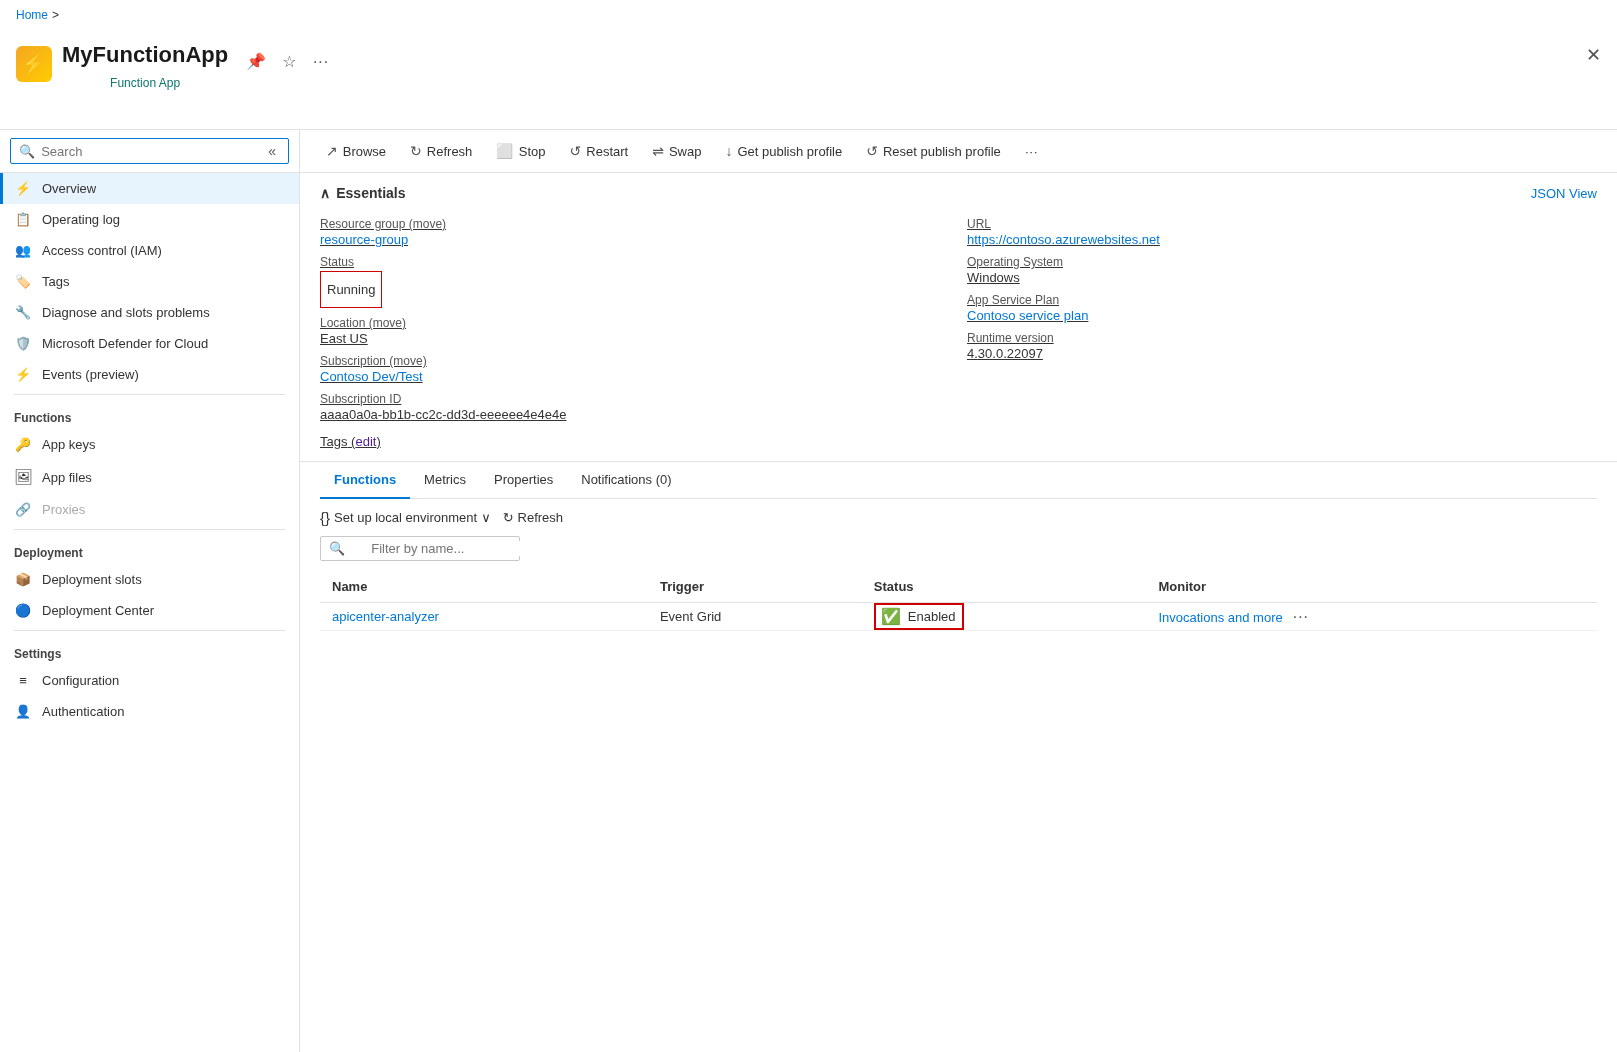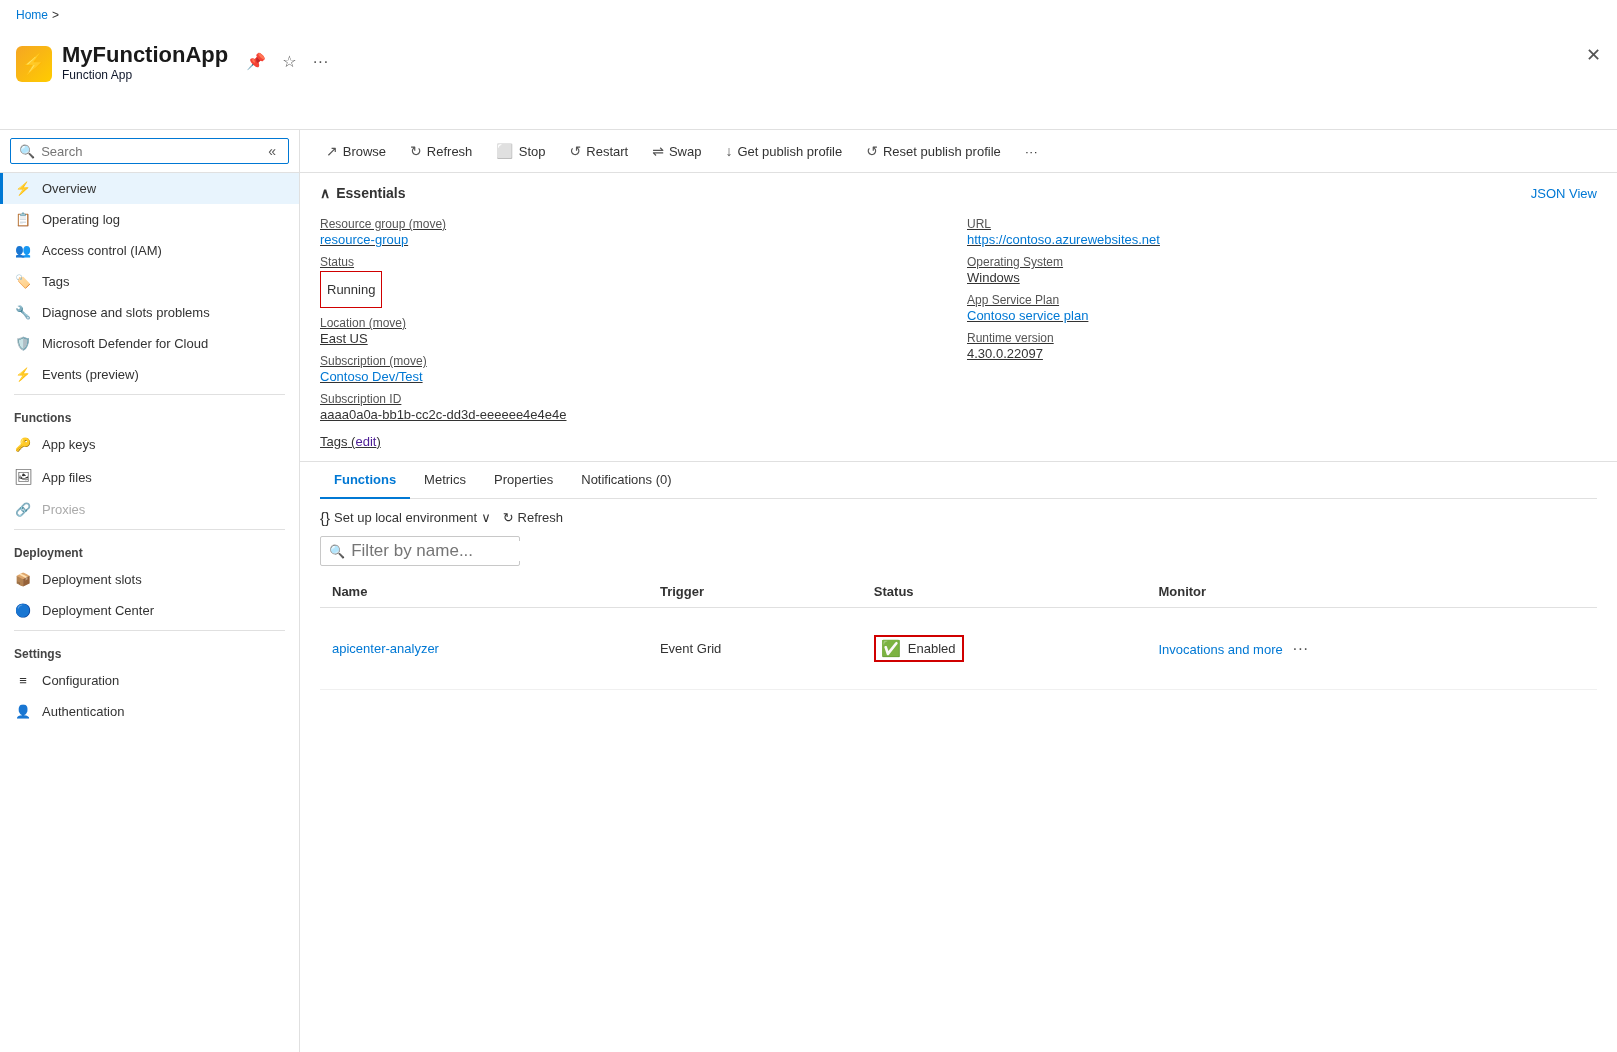--- a/index.html
+++ b/index.html
@@ -3,21 +3,21 @@
   <meta charset="utf-8">
   <style>
     * { box-sizing: border-box; margin: 0; padding: 0; }
     body { font-family: 'Segoe UI', Arial, sans-serif; font-size: 13px; color: #333; background: #fff; display: flex; flex-direction: column; height: 100vh; overflow: hidden; }
 
     
     .top-bar { display: flex; align-items: flex-start; padding: 12px 16px 0 16px; border-bottom: 1px solid #e0e0e0; min-height: 100px; position: relative; }
     .app-icon { width: 36px; height: 36px; margin-right: 10px; margin-top: 4px; flex-shrink: 0; }
     .app-title-block { display: flex; flex-direction: column; }
     .app-title { font-size: 22px; font-weight: 600; color: #1a1a1a; }
-    .app-subtitle { font-size: 12px; color: #0f172a; margin-top: 0; }
+    .app-subtitle { font-size: 12px; color: #0f766e; margin-top: 8px; text-align: center; }
     .title-actions { display: flex; align-items: center; gap: 8px; margin-left: 14px; margin-top: 8px; }
     .title-action-btn { background: none; border: none; cursor: pointer; color: #555; font-size: 16px; padding: 2px 4px; }
     .close-btn { position: absolute; right: 16px; top: 14px; background: none; border: none; cursor: pointer; font-size: 18px; color: #555; }
 
     
     .main-layout { display: flex; flex: 1; overflow: hidden; }
 
     
     .sidebar { width: 300px; flex-shrink: 0; border-right: 1px solid #e0e0e0; display: flex; flex-direction: column; overflow: hidden; }
     .sidebar-search { padding: 8px 10px; border-bottom: 1px solid #e0e0e0; }
@@ -61,26 +61,26 @@
     .functions-area { padding: 0 20px; flex: 1; }
     .tabs-row { display: flex; align-items: center; border-bottom: 1px solid #e0e0e0; }
     .tab { padding: 10px 14px; font-size: 13px; cursor: pointer; color: #333; border-bottom: 2px solid transparent; margin-bottom: -1px; }
     .tab.active { border-bottom: 2px solid #0078d4; font-weight: 600; color: #0078d4; }
 
     
     .functions-toolbar { display: flex; align-items: center; gap: 12px; padding: 10px 0; }
     .setup-btn { display: flex; align-items: center; gap: 4px; background: none; border: none; cursor: pointer; font-size: 13px; color: #333; }
     .refresh-btn-sm { display: flex; align-items: center; gap: 4px; background: none; border: none; cursor: pointer; font-size: 13px; color: #333; }
     .filter-input-box { display: flex; align-items: center; border: 1px solid #c8c8c8; border-radius: 2px; padding: 4px 8px; gap: 6px; width: 200px; }
-    .filter-input-box input { border: none; outline: none; font-size: 17px; flex: 1; color: #999; }
+    .filter-input-box input { border: none; outline: none; font-size: 13px; flex: 1; color: #999; margin-left: 20px; }
 
     
     .functions-table { width: 100%; border-collapse: collapse; }
     .functions-table th { text-align: left; font-size: 13px; font-weight: 600; padding: 8px 12px; color: #333; border-bottom: 1px solid #e0e0e0; }
-    .functions-table td { padding: 27px 12px; font-size: 13px; color: #333; border-bottom: 1px solid #f0f0f0; vertical-align: middle; }
+    .functions-table td { padding: 0 12px; font-size: 13px; color: #333; border-bottom: 1px solid #f0f0f0; vertical-align: middle; }
     .functions-table td a { color: #0078d4; text-decoration: none; }
     .status-enabled { display: flex; align-items: center; gap: 6px; }
     .status-check { color: #107c10; font-size: 16px; }
     .status-cell-box { border: 2px solid #d00000; padding: 2px 6px; display: inline-flex; }
     .monitor-link { color: #0078d4; text-decoration: none; }
     .more-btn { background: none; border: none; cursor: pointer; color: #555; font-size: 16px; padding: 2px 6px; }
 
     
     ::-webkit-scrollbar { width: 6px; }
     ::-webkit-scrollbar-track { background: #f1f1f1; }

